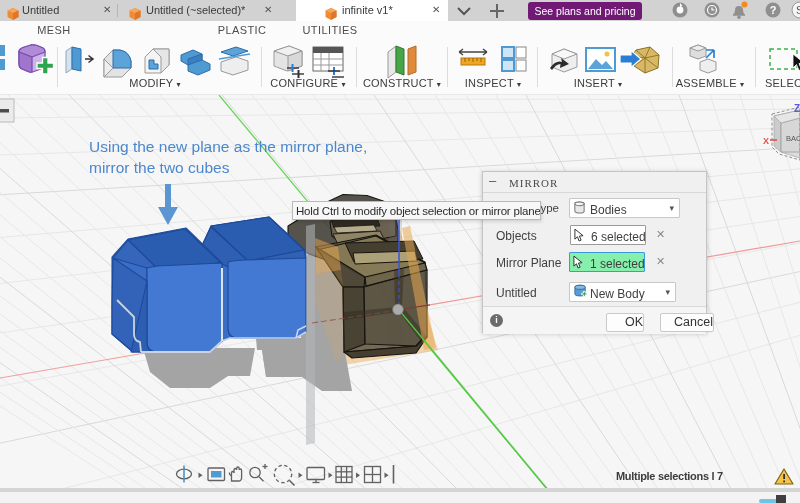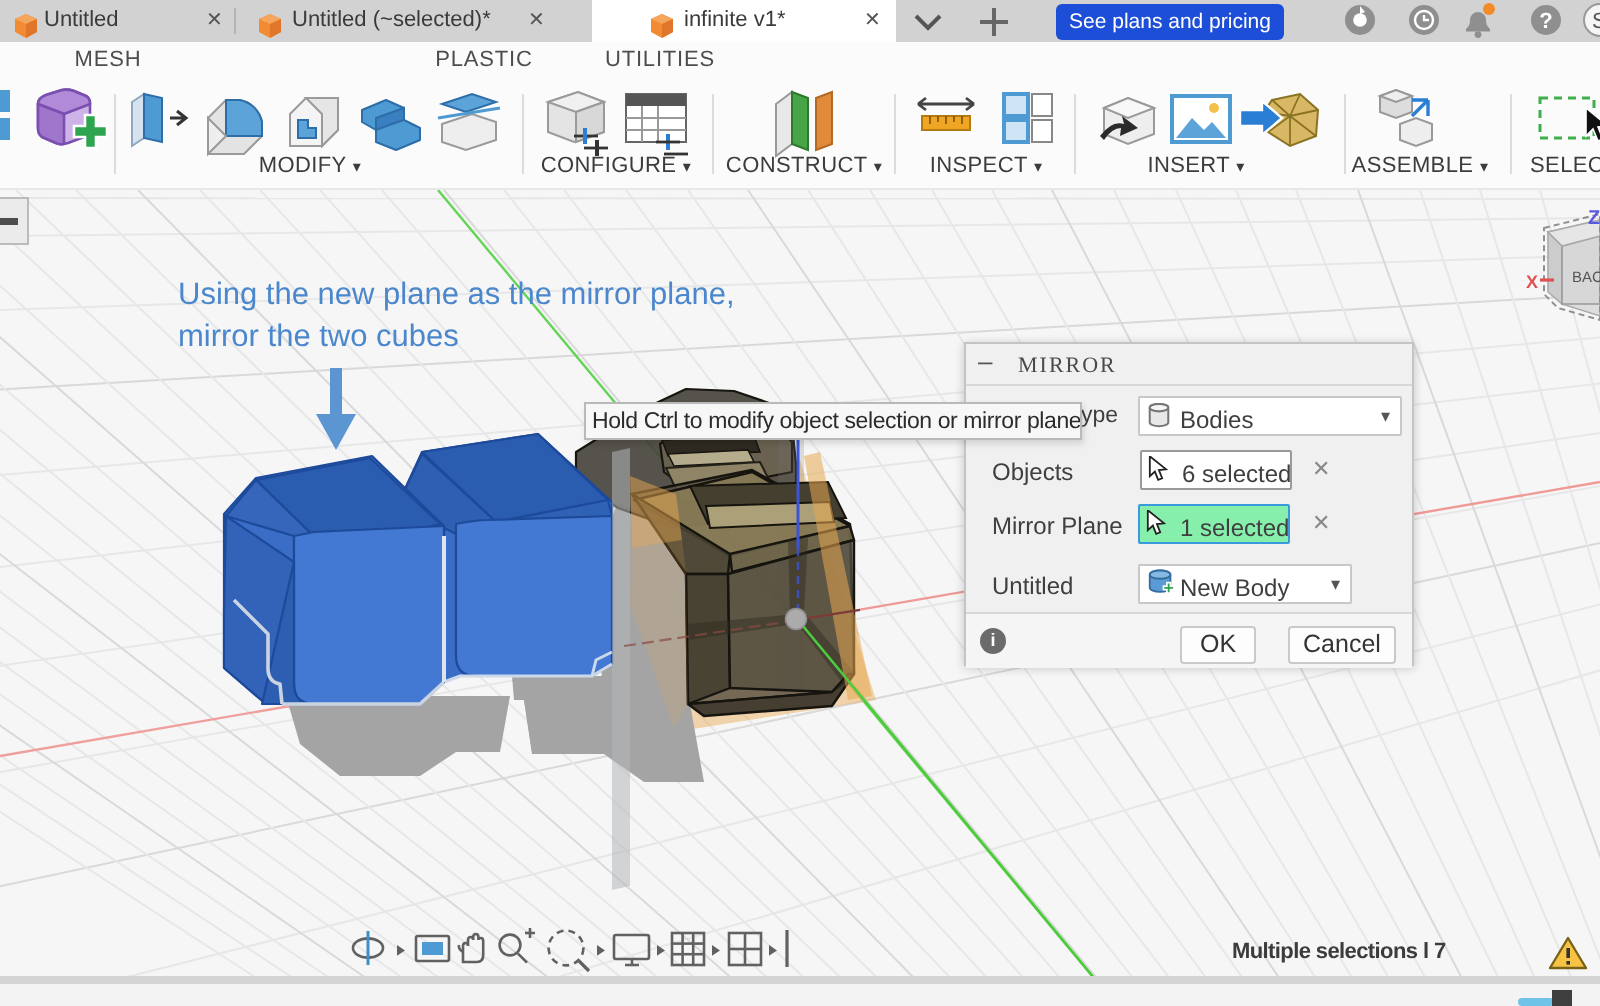--- a/index.html
+++ b/index.html
@@ -3,21 +3,21 @@
 <style>
 * { margin:0; padding:0; box-sizing:border-box; }
 html,body { width:800px; height:503px; overflow:hidden; font-family:"Liberation Sans", sans-serif; background:#f6f6f6; position:relative; }
 .tabbar { position:absolute; left:0; top:0; width:800px; height:21px; background:#d2d2d2; z-index:5; }
 .tab { position:absolute; top:0; height:21px; }
 .tab.active { background:#ffffff; }
 .tcube { position:absolute; left:4px; top:4px; }
 .tname { position:absolute; left:21px; top:4px; font-size:11px; color:#3a3a3a; white-space:nowrap; }
 .tx { position:absolute; top:4px; font-size:10px; color:#555; }
 .tdiv { position:absolute; top:4px; width:1px; height:13px; background:#b5b5b5; }
-.bluebtn { position:absolute; left:528px; top:1.5px; width:114px; height:18px; background:#1d4ed8; color:#fff; font-size:10.5px; text-align:center; line-height:18px; border-radius:3px; }
+.bluebtn { position:absolute; left:528px; top:1.5px; width:114px; height:18px; background:#701a75; color:#fff; font-size:10.5px; text-align:center; line-height:18px; border-radius:3px; }
 .ribbon { position:absolute; left:0; top:21px; width:800px; height:17px; background:#fbfbfb; z-index:5; }
 .rtab { position:absolute; top:3px; text-align:center; font-size:11px; color:#4d4d4d; letter-spacing:0.4px; }
 .toolbar { position:absolute; left:0; top:38px; width:800px; height:57px; background:#fbfbfb; border-bottom:1px solid #e8e8e8; z-index:3; }
 .glabel { position:absolute; top:77px; text-align:center; font-size:11px; color:#3c3c3c; letter-spacing:0.2px; z-index:5; }
 .caret { font-size:8px; color:#3c3c3c; }
 .tooltip { position:absolute; left:292px; top:201px; width:249px; height:19px; background:#f7f7f7; border:1px solid #b9b9b9; font-size:11.5px; letter-spacing:-0.2px; color:#2b2b2b; line-height:18px; padding-left:3px; z-index:8; white-space:nowrap; overflow:hidden; box-shadow:1px 2px 3px rgba(0,0,0,0.12); }
 .dialog { position:absolute; left:482px; top:171px; width:225px; height:162px; background:#f0f0f0; border:1px solid #c4c4c4; box-shadow:0 1px 5px rgba(0,0,0,0.2); z-index:7; }
 .dhead { position:absolute; left:0; top:0; width:100%; height:21px; border-bottom:1px solid #d8d8d8; }
 .dmin { position:absolute; left:6px; top:1px; font-size:13px; color:#555; }
 .dtitle { position:absolute; left:26px; top:5px; font-size:11px; letter-spacing:1px; color:#4a4a4a;font-family:Liberation Serif, serif; }
@@ -25,21 +25,21 @@
 .dlabel { position:absolute; left:13px; top:4px; font-size:12px; color:#3f3f3f; white-space:nowrap; }
 .dfield { position:absolute; top:0; height:20px; background:#ffffff; border:1px solid #c8c8c8; border-radius:1px; }
 .dfield.sel { border-color:#9a9a9a; }
 .dfield.sel.active { background:#86efac; border:1.5px solid #3a9bdc; }
 .ficon { position:absolute; left:3px; top:2px; }
 .ftext { position:absolute; left:20px; top:4px; font-size:12px; color:#3f3f3f; white-space:nowrap; }
 .fcaret { position:absolute; right:5px; top:4px; font-size:9px; color:#555; }
 .dx { position:absolute; top:3px; font-size:11px; color:#888; }
 .dfoot { position:absolute; left:0; top:134px; width:100%; height:28px; border-top:1px solid #d8d8d8; background:#f5f5f5; }
 .dinfo { position:absolute; left:7px; top:7px; width:13px; height:13px; background:#6b6b6b; border-radius:50%; color:#fff; font-size:9px; text-align:center; line-height:13px; font-weight:bold; }
-.dbtn { position:absolute; top:6px; height:19px; background:#fdfdfd; border:1px solid #c9c9c9; border-radius:2px; text-align:center; font-size:12.5px; color:#333; line-height:17px; }
+.dbtn { position:absolute; top:6px; height:19px; background:#fdfdfd; border:1px solid #c9c9c9; border-radius:2px; text-align:right; font-size:12.5px; color:#333; line-height:17px;margin-left:16px; }
 .status { position:absolute; left:616px; top:470px; font-size:11px; font-weight:bold; color:#3c3c3c; z-index:3; letter-spacing:-0.3px; }
 .bottomstrip { position:absolute; left:0; top:488px; width:800px; height:15px; background:#f3f3f3; border-top:4px solid #d4d4d4; z-index:5; }
 </style></head>
 <body>
 
 <svg width="800" height="503" viewBox="0 0 800 503" style="position:absolute;left:0;top:0;z-index:1" xmlns="http://www.w3.org/2000/svg">
  <defs>
       <clipPath id="vpclip">
         <rect x="0" y="95" width="800" height="394"></rect>
       </clipPath>
@@ -390,21 +390,21 @@
 
 <div class="tooltip">Hold Ctrl to modify object selection or mirror plane</div>
 
 <div class="dialog">
   <div class="dhead">
       <span class="dmin">–</span>
       <span class="dtitle">MIRROR</span>
     </div>
   <div class="drow" style="top:26px">
       <span class="dlabel" style="left:11px;font-size:11.5px">Pattern Type</span>
-    <div class="dfield drop" style="left:86px;width:132px">
+    <div class="dfield drop" style="left:86px;width:111px">
         <span class="ficon"><svg width="13" height="14" viewBox="0 0 14 15">
             <path d="M2,3 a5,2 0 0 1 10,0 v8 a5,2 0 0 1 -10,0 z" fill="#e8e8e8" stroke="#777" stroke-width="1.1"></path>
             <ellipse cx="7" cy="3" rx="5" ry="2" fill="#f5f5f5" stroke="#777" stroke-width="1.1"></ellipse>
           </svg></span>
         <span class="ftext">Bodies</span>
         <span class="fcaret">▾</span>
       </div>
   </div>
   <div class="drow" style="top:53px">
       <span class="dlabel">Objects</span>

